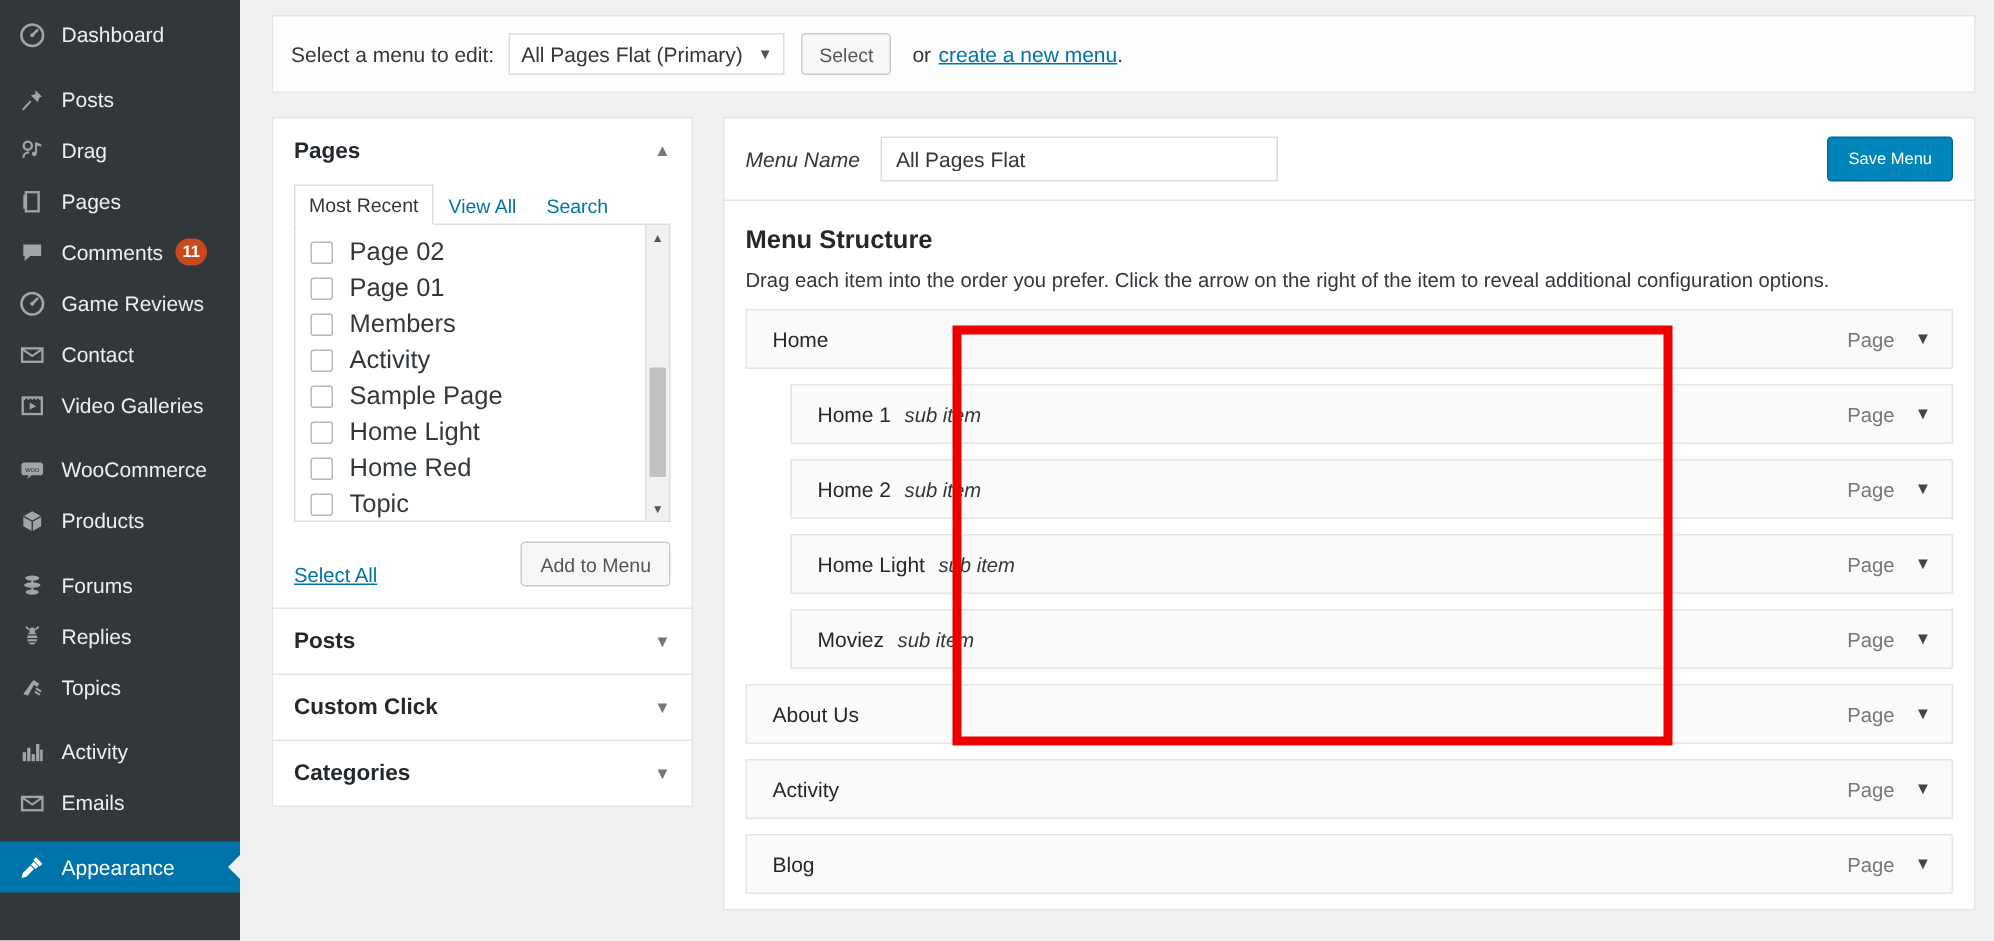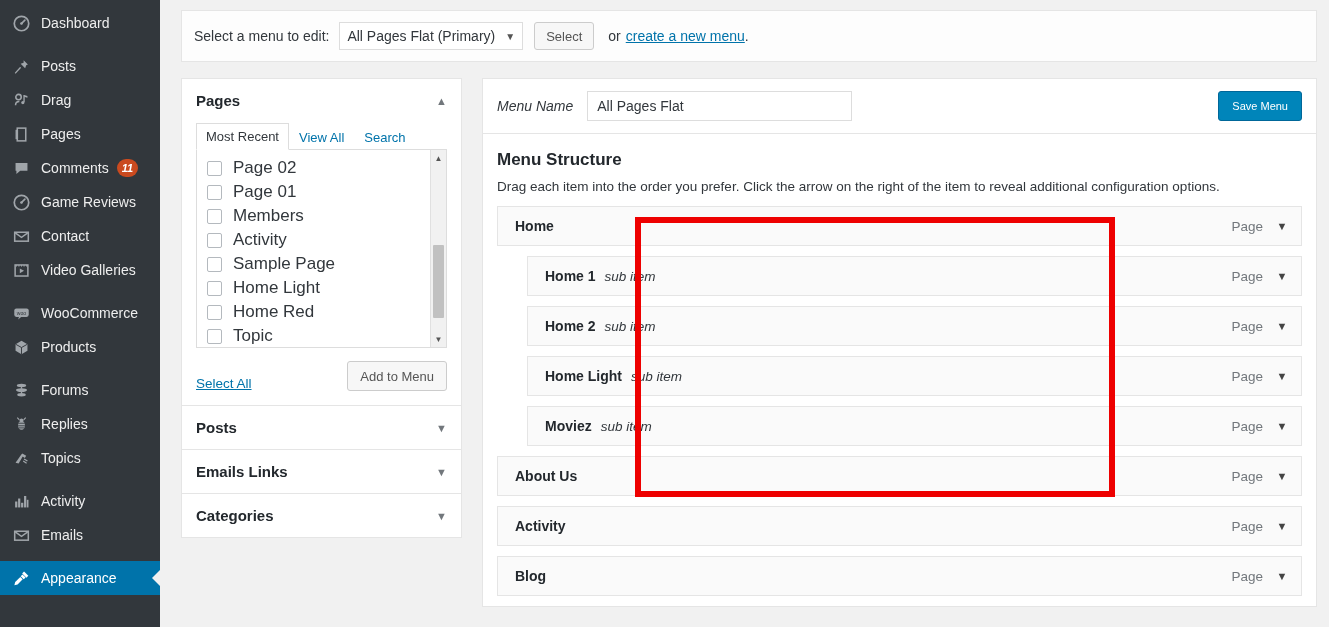--- a/index.html
+++ b/index.html
@@ -39,21 +39,21 @@
     content: ""; position: absolute; right: 0; top: 50%;
     margin-top: -8px;
     border: 8px solid transparent; border-right-color: #f1f1f1;
   }
   .menu-sep { height: 9px; }
   .badge {
     display: inline-flex; align-items: center; justify-content: center;
     min-width: 18px; height: 18px; padding: 0 5px;
     margin-left: 8px; border-radius: 9px;
     background: #ca4a1f; color: #fff;
-    font-size: 11px; font-weight: bold; line-height: 1; font-style: italic;
+    font-size: 11px; font-weight: bold; line-height: 1;
   }
 
   
   .main { flex: 1; height: 627px; background: #f1f1f1; position: relative; overflow: hidden; }
 
   .menu-select-bar {
     margin: 10px 12px 0 21px;
     background: #fdfdfd; border: 1px solid #e5e5e5;
     padding: 11px 12px; display: flex; align-items: center;
     font-size: 14px; color: #32373c;
@@ -145,21 +145,21 @@
   .structure-title { font-size: 17px; font-weight: bold; color: #23282d; margin: 0 0 9px 0; }
   .structure-desc { font-size: 13.5px; color: #32373c; margin: 0 0 12px 0; }
 
   .mi-row {
     background: #fafafa; border: 1px solid #e5e5e5;
     height: 40px; display: flex; align-items: center;
     padding: 0 0 0 17px; margin-bottom: 10px;
     font-size: 14px; color: #23282d; cursor: move;
   }
   .mi-row.depth-1 { margin-left: 30px; justify-content: center; }
-  .mi-title { font-weight: bold; }
+  .mi-title { font-weight: normal; }
   .mi-sub { font-style: italic; font-weight: normal; color: #32373c; margin-left: 9px; font-size: 13.5px; }
   .mi-type { margin-left: auto; color: #72777c; font-size: 13.5px; }
   .mi-caret { width: 38px; text-align: center; font-size: 11px; color: #444; cursor: pointer; }
 
   
   .redbox {
     position: absolute; left: 475px; top: 217px;
     width: 480px; height: 280px;
     border: 6px solid #ee0000; pointer-events: none; z-index: 20;
   }
@@ -417,21 +417,21 @@
         </div>
 
         <div class="panel">
           <div class="panel-head">
             <span class="panel-title">Posts</span>
             <span class="panel-arrow">▼</span>
           </div>
         </div>
         <div class="panel">
           <div class="panel-head">
-            <span class="panel-title">Emails Links</span>
+            <span class="panel-title">Custom Click</span>
             <span class="panel-arrow">▼</span>
           </div>
         </div>
         <div class="panel">
           <div class="panel-head">
             <span class="panel-title">Categories</span>
             <span class="panel-arrow">▼</span>
           </div>
         </div>
       </div>

